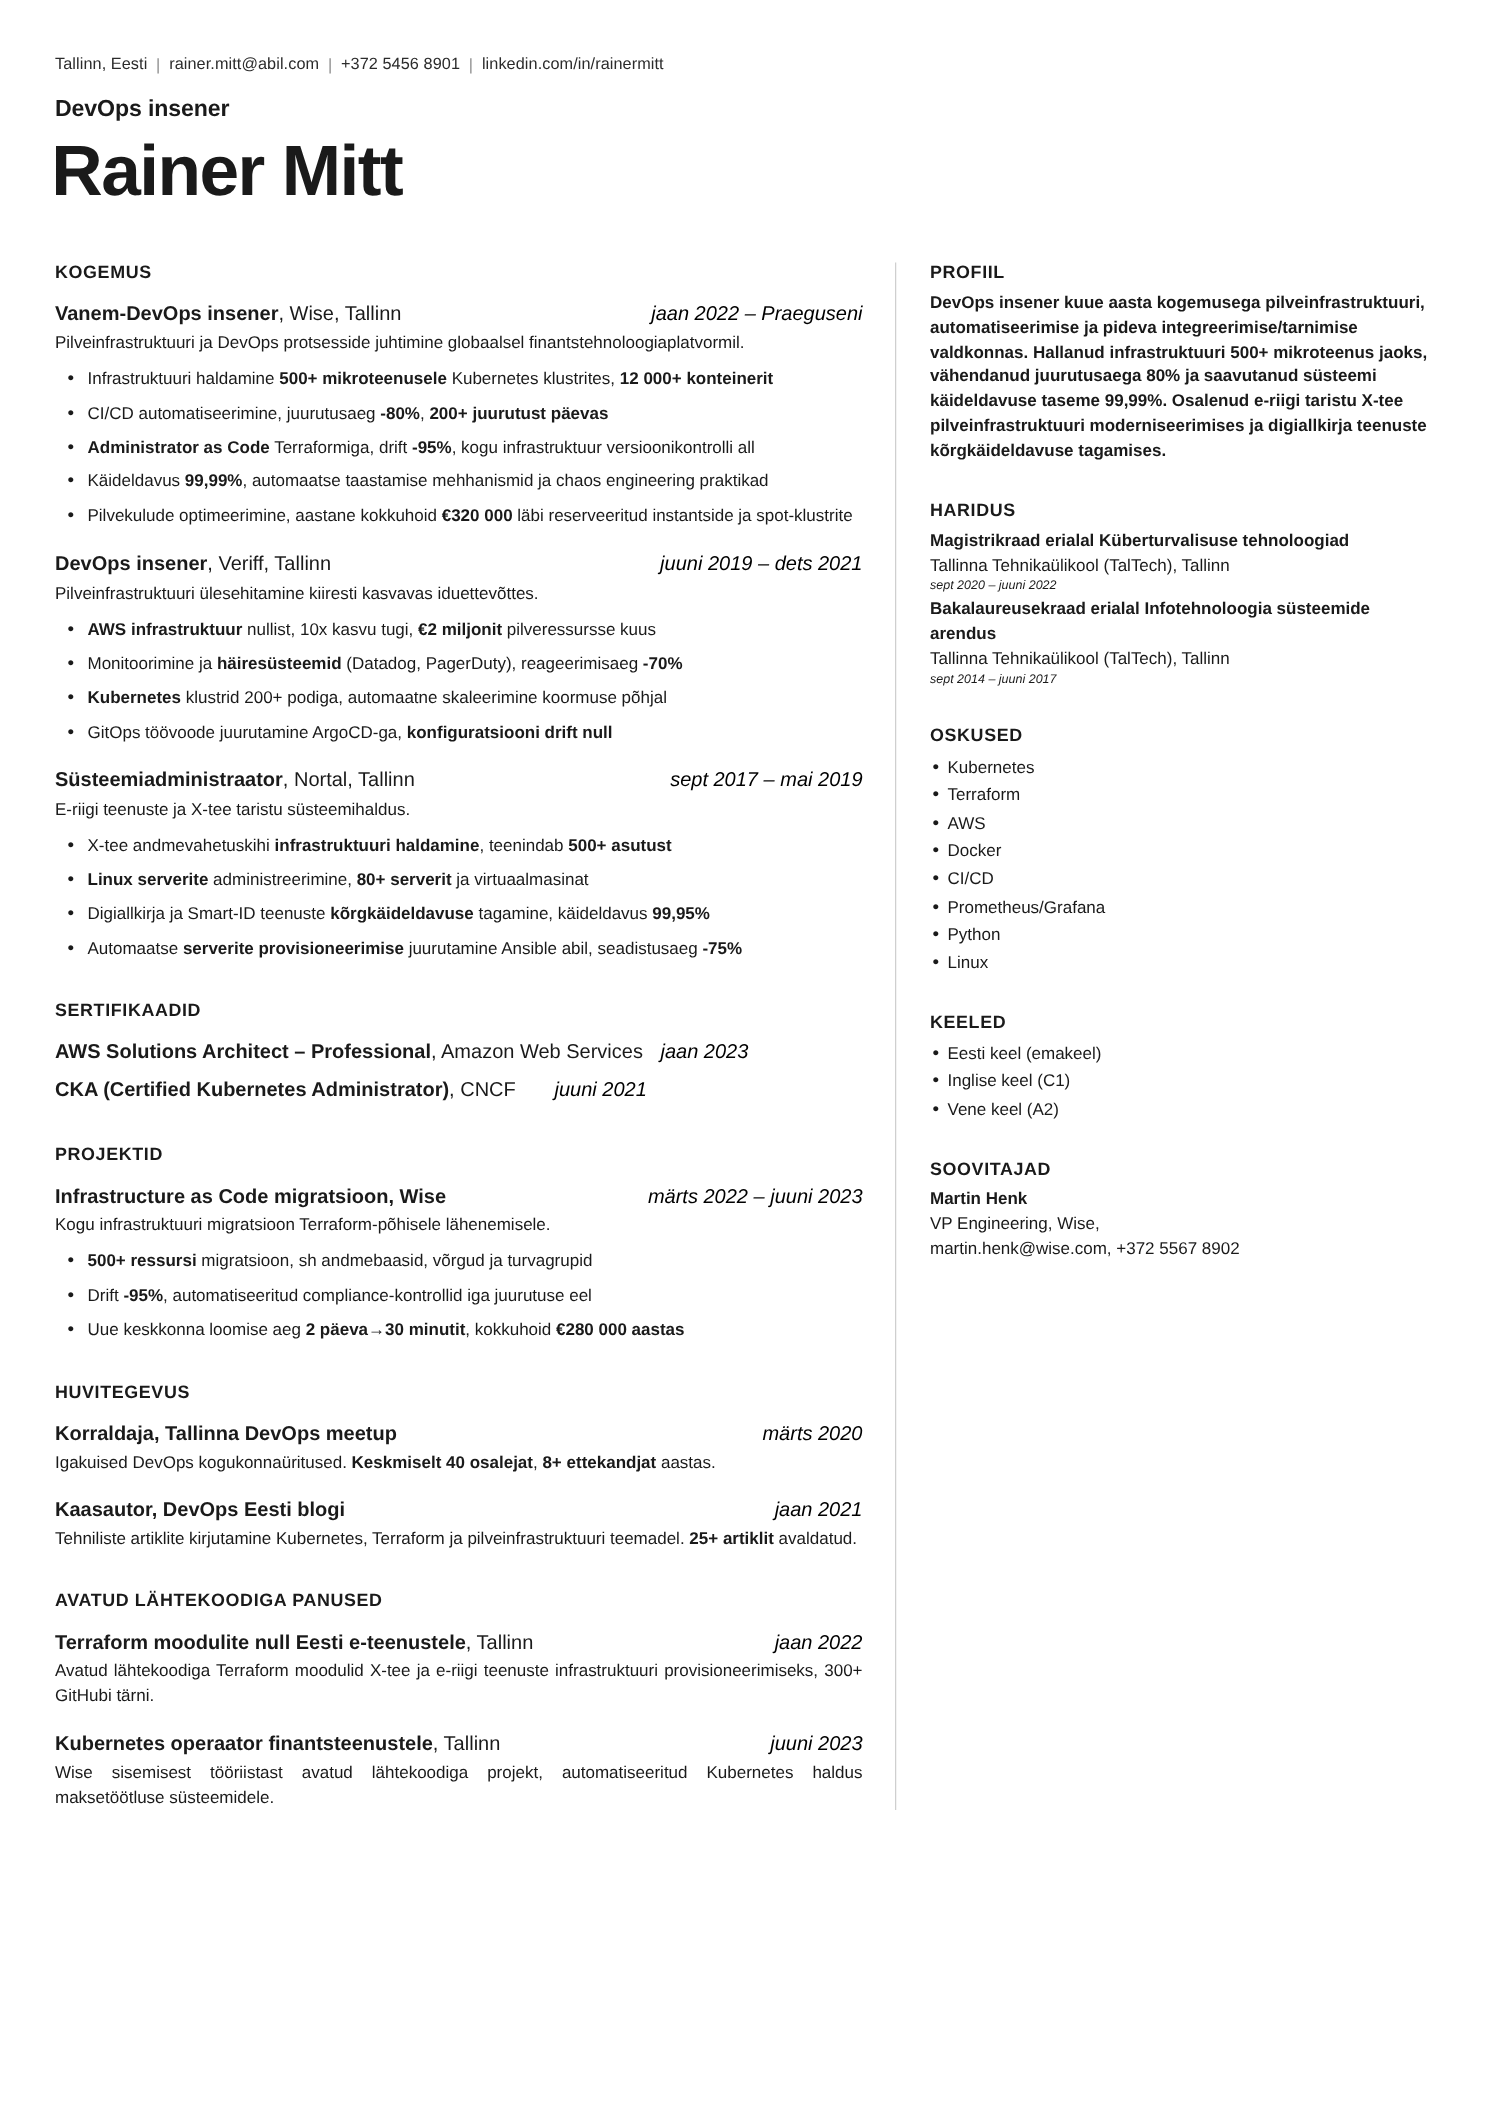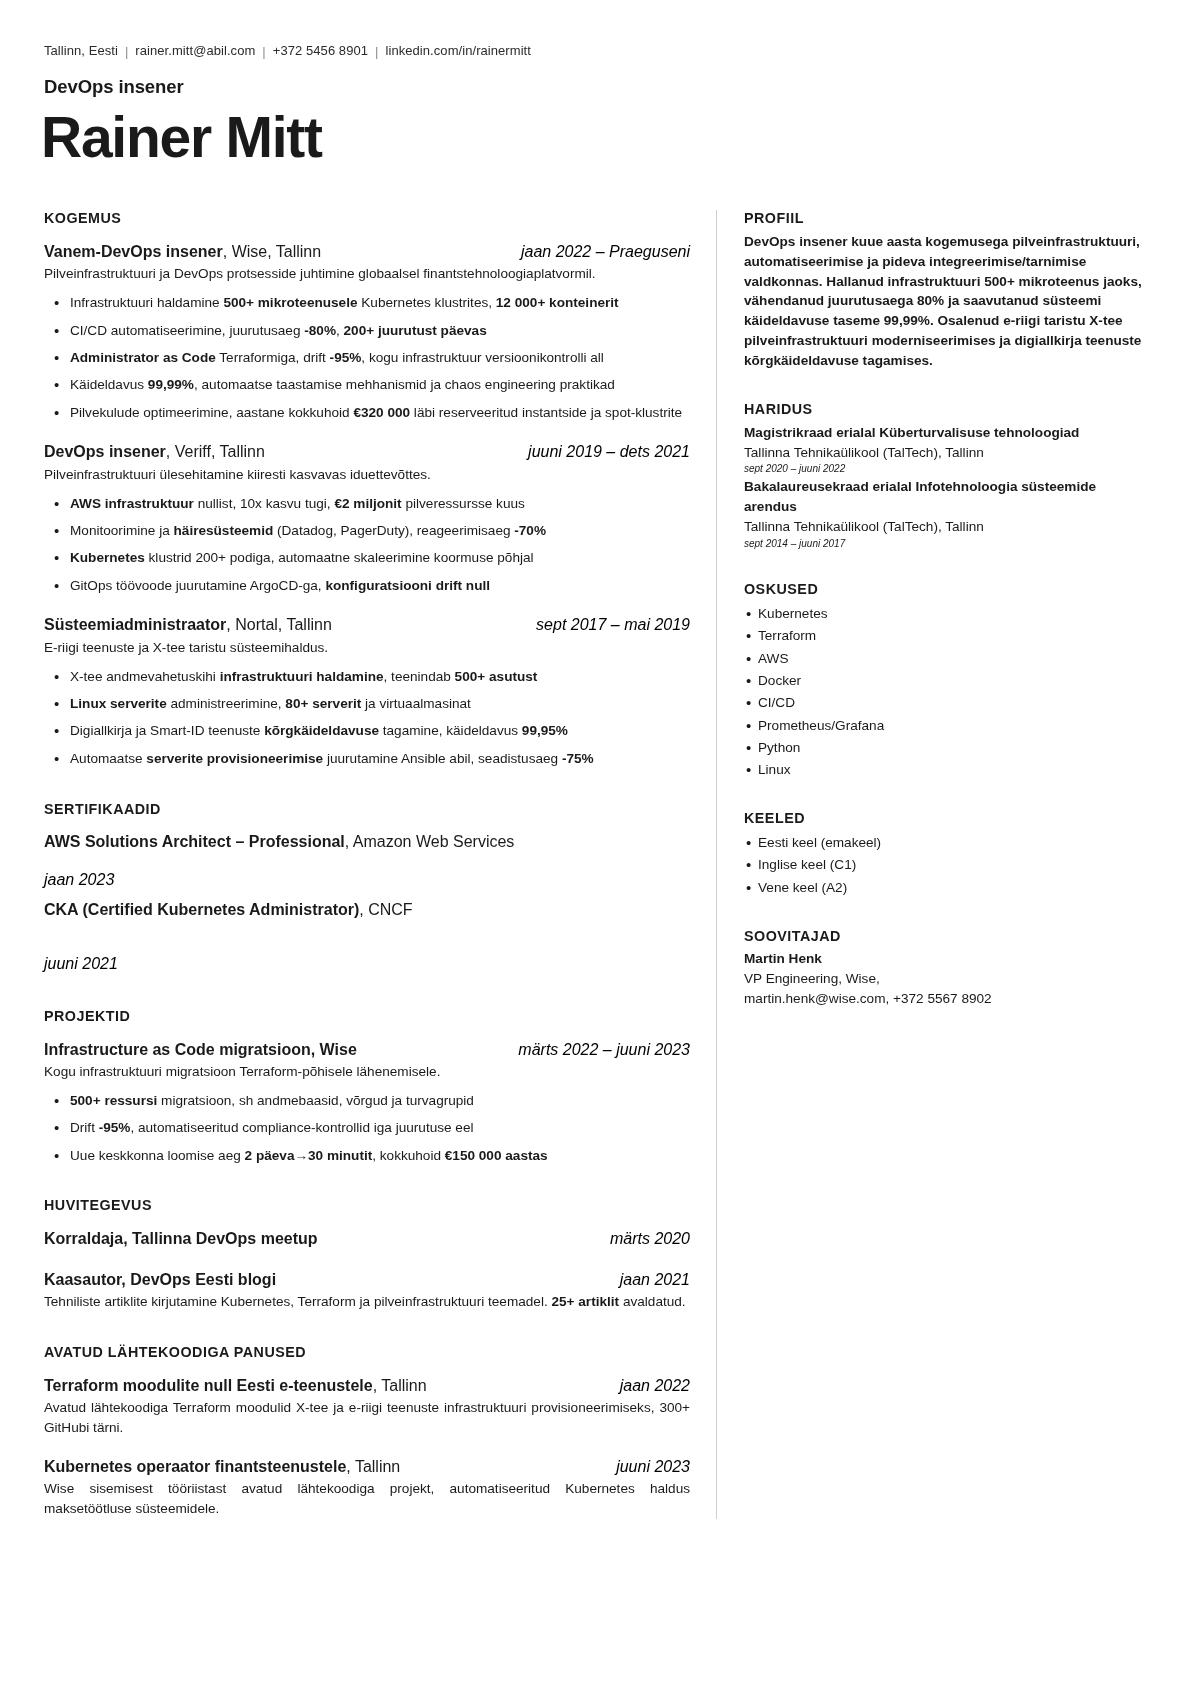--- a/index.html
+++ b/index.html
@@ -47,21 +47,21 @@
   .edesc { margin: 1px 0 0 0; }
   ul.bl { margin: 9px 0 0 0; padding-left: 26px; list-style: none; }
   ul.bl > li { position: relative; text-align: justify; margin-bottom: 7.5px; padding-right: 2px; }
   ul.bl > li:last-child { margin-bottom: 0; }
   ul.bl > li::before {
     content: "•"; position: absolute; left: -16px; top: -1px; font-size: 15px; color: #1a1a1a;
   }
   .justify { text-align: justify; }
 
   
-  .crow { display: flex; align-items: baseline; gap: 14px; margin-bottom: 7px; flex-direction: column; }
+  .crow { display: flex; align-items: baseline; gap: 14px; margin-bottom: 7px; }
   .crow:last-child { margin-bottom: 0; gap: 31px; }
 
   
   .prof { text-align: left; font-weight: bold; }
   .prof p { margin: 0; }
   .edu-item { margin-bottom: 0; }
   .edu-deg { font-weight: bold; }
   .edu-school { }
   .edu-date { font-style: italic; font-size: 10px; }
   ul.plain { list-style: none; margin: 4px 0 0 0; padding-left: 14px; }
@@ -146,32 +146,33 @@
       <div>
         <div class="entry">
           <div class="eline">
             <div class="etitle"><b>Infrastructure as Code migratsioon, Wise</b><span></span></div>
             <div class="edate">märts 2022 – juuni 2023</div>
           </div>
           <p class="edesc">Kogu infrastruktuuri migratsioon Terraform-põhisele lähenemisele.</p>
           <ul class="bl">
             <li><b>500+ ressursi</b> migratsioon, sh andmebaasid, võrgud ja turvagrupid</li>
             <li>Drift <b>-95%</b>, automatiseeritud compliance-kontrollid iga juurutuse eel</li>
-            <li>Uue keskkonna loomise aeg <b>2 päeva→30 minutit</b>, kokkuhoid <b>€150 000 aastas</b></li>
+            <li>Uue keskkonna loomise aeg <b>2 päeva→30 minutit</b>, kokkuhoid <b>€280 000 aastas</b></li>
           </ul>
         </div>
       </div>
 
       <h2 class="sec">HUVITEGEVUS</h2>
       <div>
         <div class="entry">
           <div class="eline">
             <div class="etitle"><b>Korraldaja, Tallinna DevOps meetup</b><span></span></div>
             <div class="edate">märts 2020</div>
           </div>
+          <p class="edesc justify">Igakuised DevOps kogukonnaüritused. <b>Keskmiselt 40 osalejat</b>, <b>8+ ettekandjat</b> aastas.</p>
         </div>
         <div class="entry" style="margin-top:17px;">
           <div class="eline">
             <div class="etitle"><b>Kaasautor, DevOps Eesti blogi</b><span></span></div>
             <div class="edate">jaan 2021</div>
           </div>
           <p class="edesc justify">Tehniliste artiklite kirjutamine Kubernetes, Terraform ja pilveinfrastruktuuri teemadel. <b>25+ artiklit</b> avaldatud.</p>
         </div>
       </div>
 

